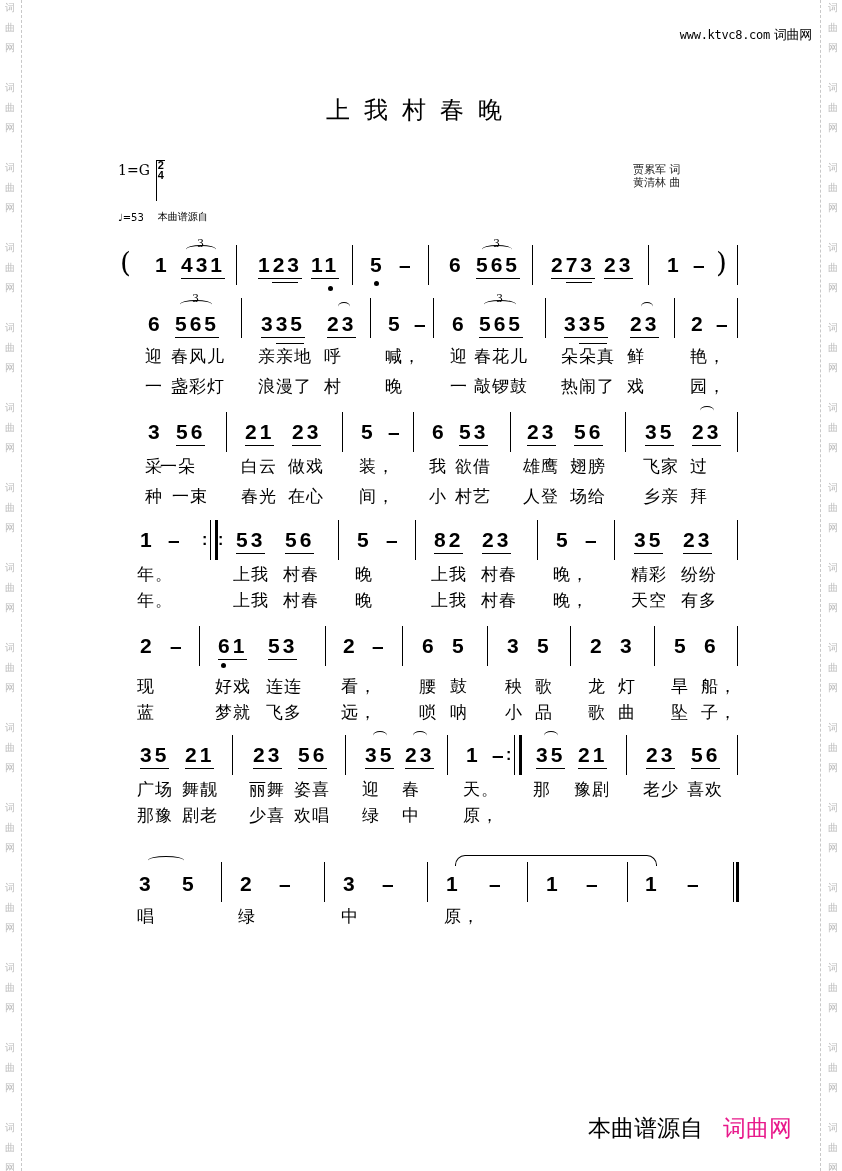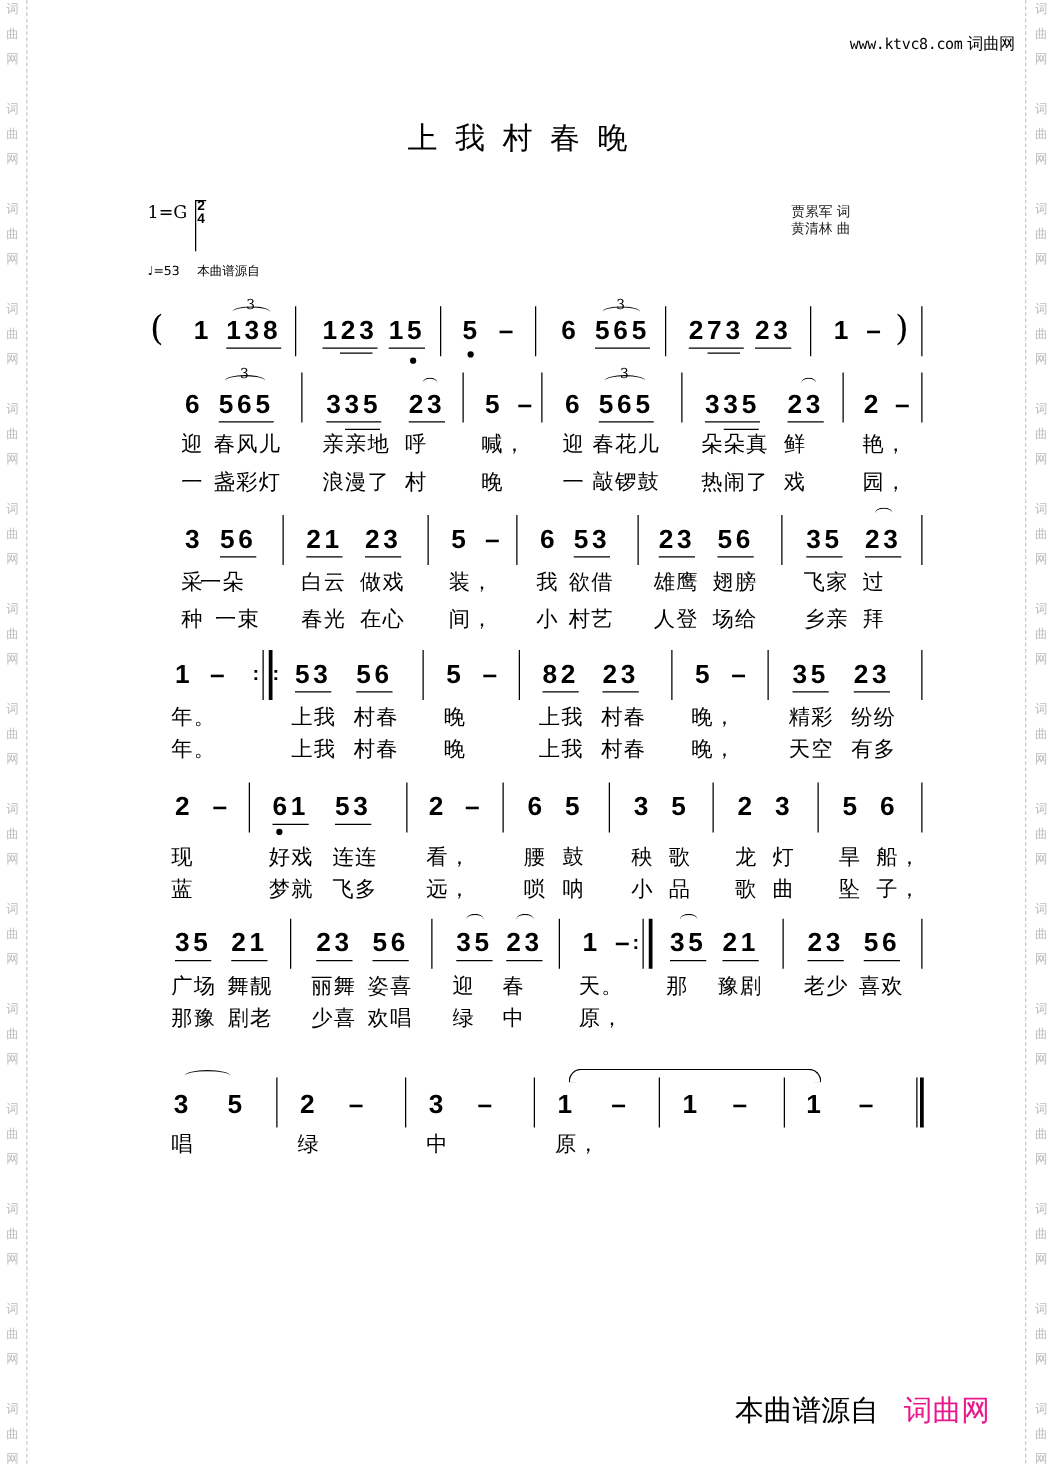--- a/index.html
+++ b/index.html
@@ -163,27 +163,27 @@
 </div>
 
 <div class="tempo">
   <span>♩=53</span>
   <span>本曲谱源自</span>
 </div>
 
 <div class="row" style="top:245px">
   <span class="paren" style="left:120px;top:4px">(</span>
   <span class="el n" style="left:155px;top:8px">1</span>
-  <span class="el n ul" style="left:181px;top:8px">138</span>
+  <span class="el n ul" style="left:181px;top:8px">431</span>
   <span class="arc" style="left:186px;top:0px;width:30px"></span>
   <span class="trip" style="left:197px;top:-8px">3</span>
   <span class="bar" style="left:236px;top:0"></span>
   <span class="el n ul" style="left:258px;top:8px">123</span>
   <span class="ul2" style="left:272px;top:37px;width:26px"></span>
-  <span class="el n ul" style="left:311px;top:8px">15</span>
+  <span class="el n ul" style="left:311px;top:8px">11</span>
   <span class="dot" style="left:328px;top:41px"></span>
   <span class="bar" style="left:352px;top:0"></span>
   <span class="el n" style="left:370px;top:8px">5</span>
   <span class="dot" style="left:374px;top:36px"></span>
   <span class="el n" style="left:399px;top:8px">–</span>
   <span class="bar" style="left:428px;top:0"></span>
   <span class="el n" style="left:449px;top:8px">6</span>
   <span class="el n ul" style="left:476px;top:8px">565</span>
   <span class="arc" style="left:482px;top:0px;width:30px"></span>
   <span class="trip" style="left:493px;top:-8px">3</span>

